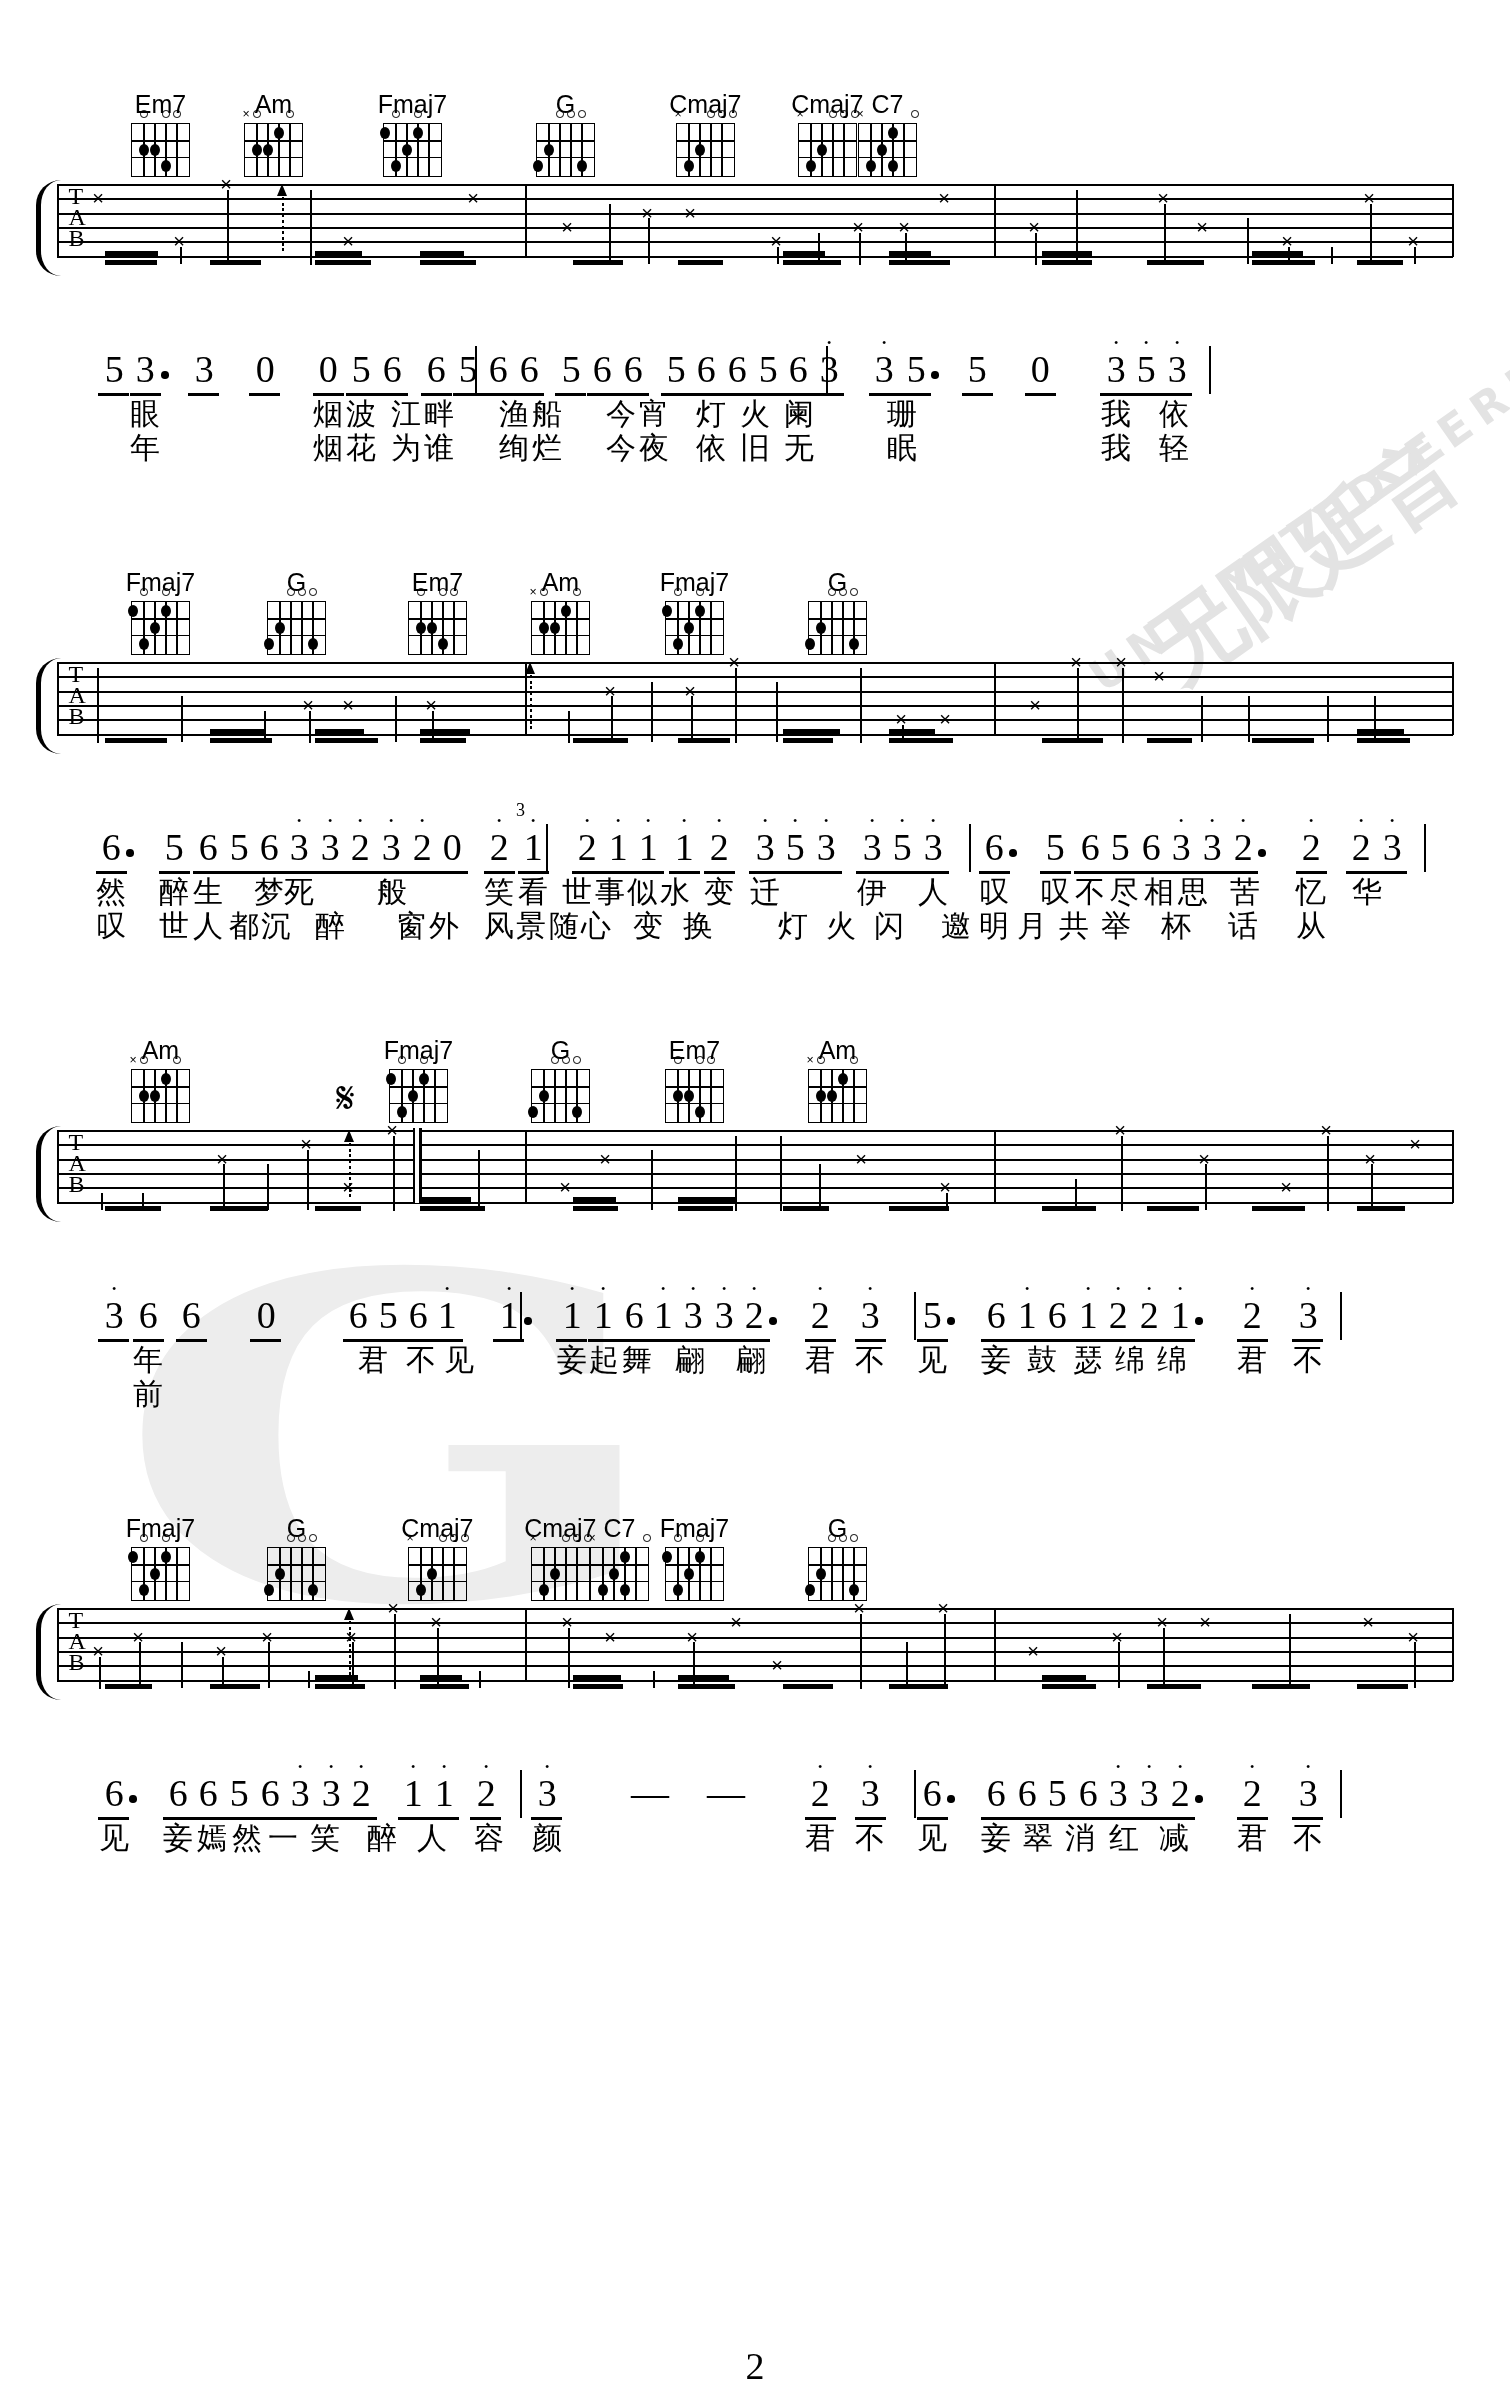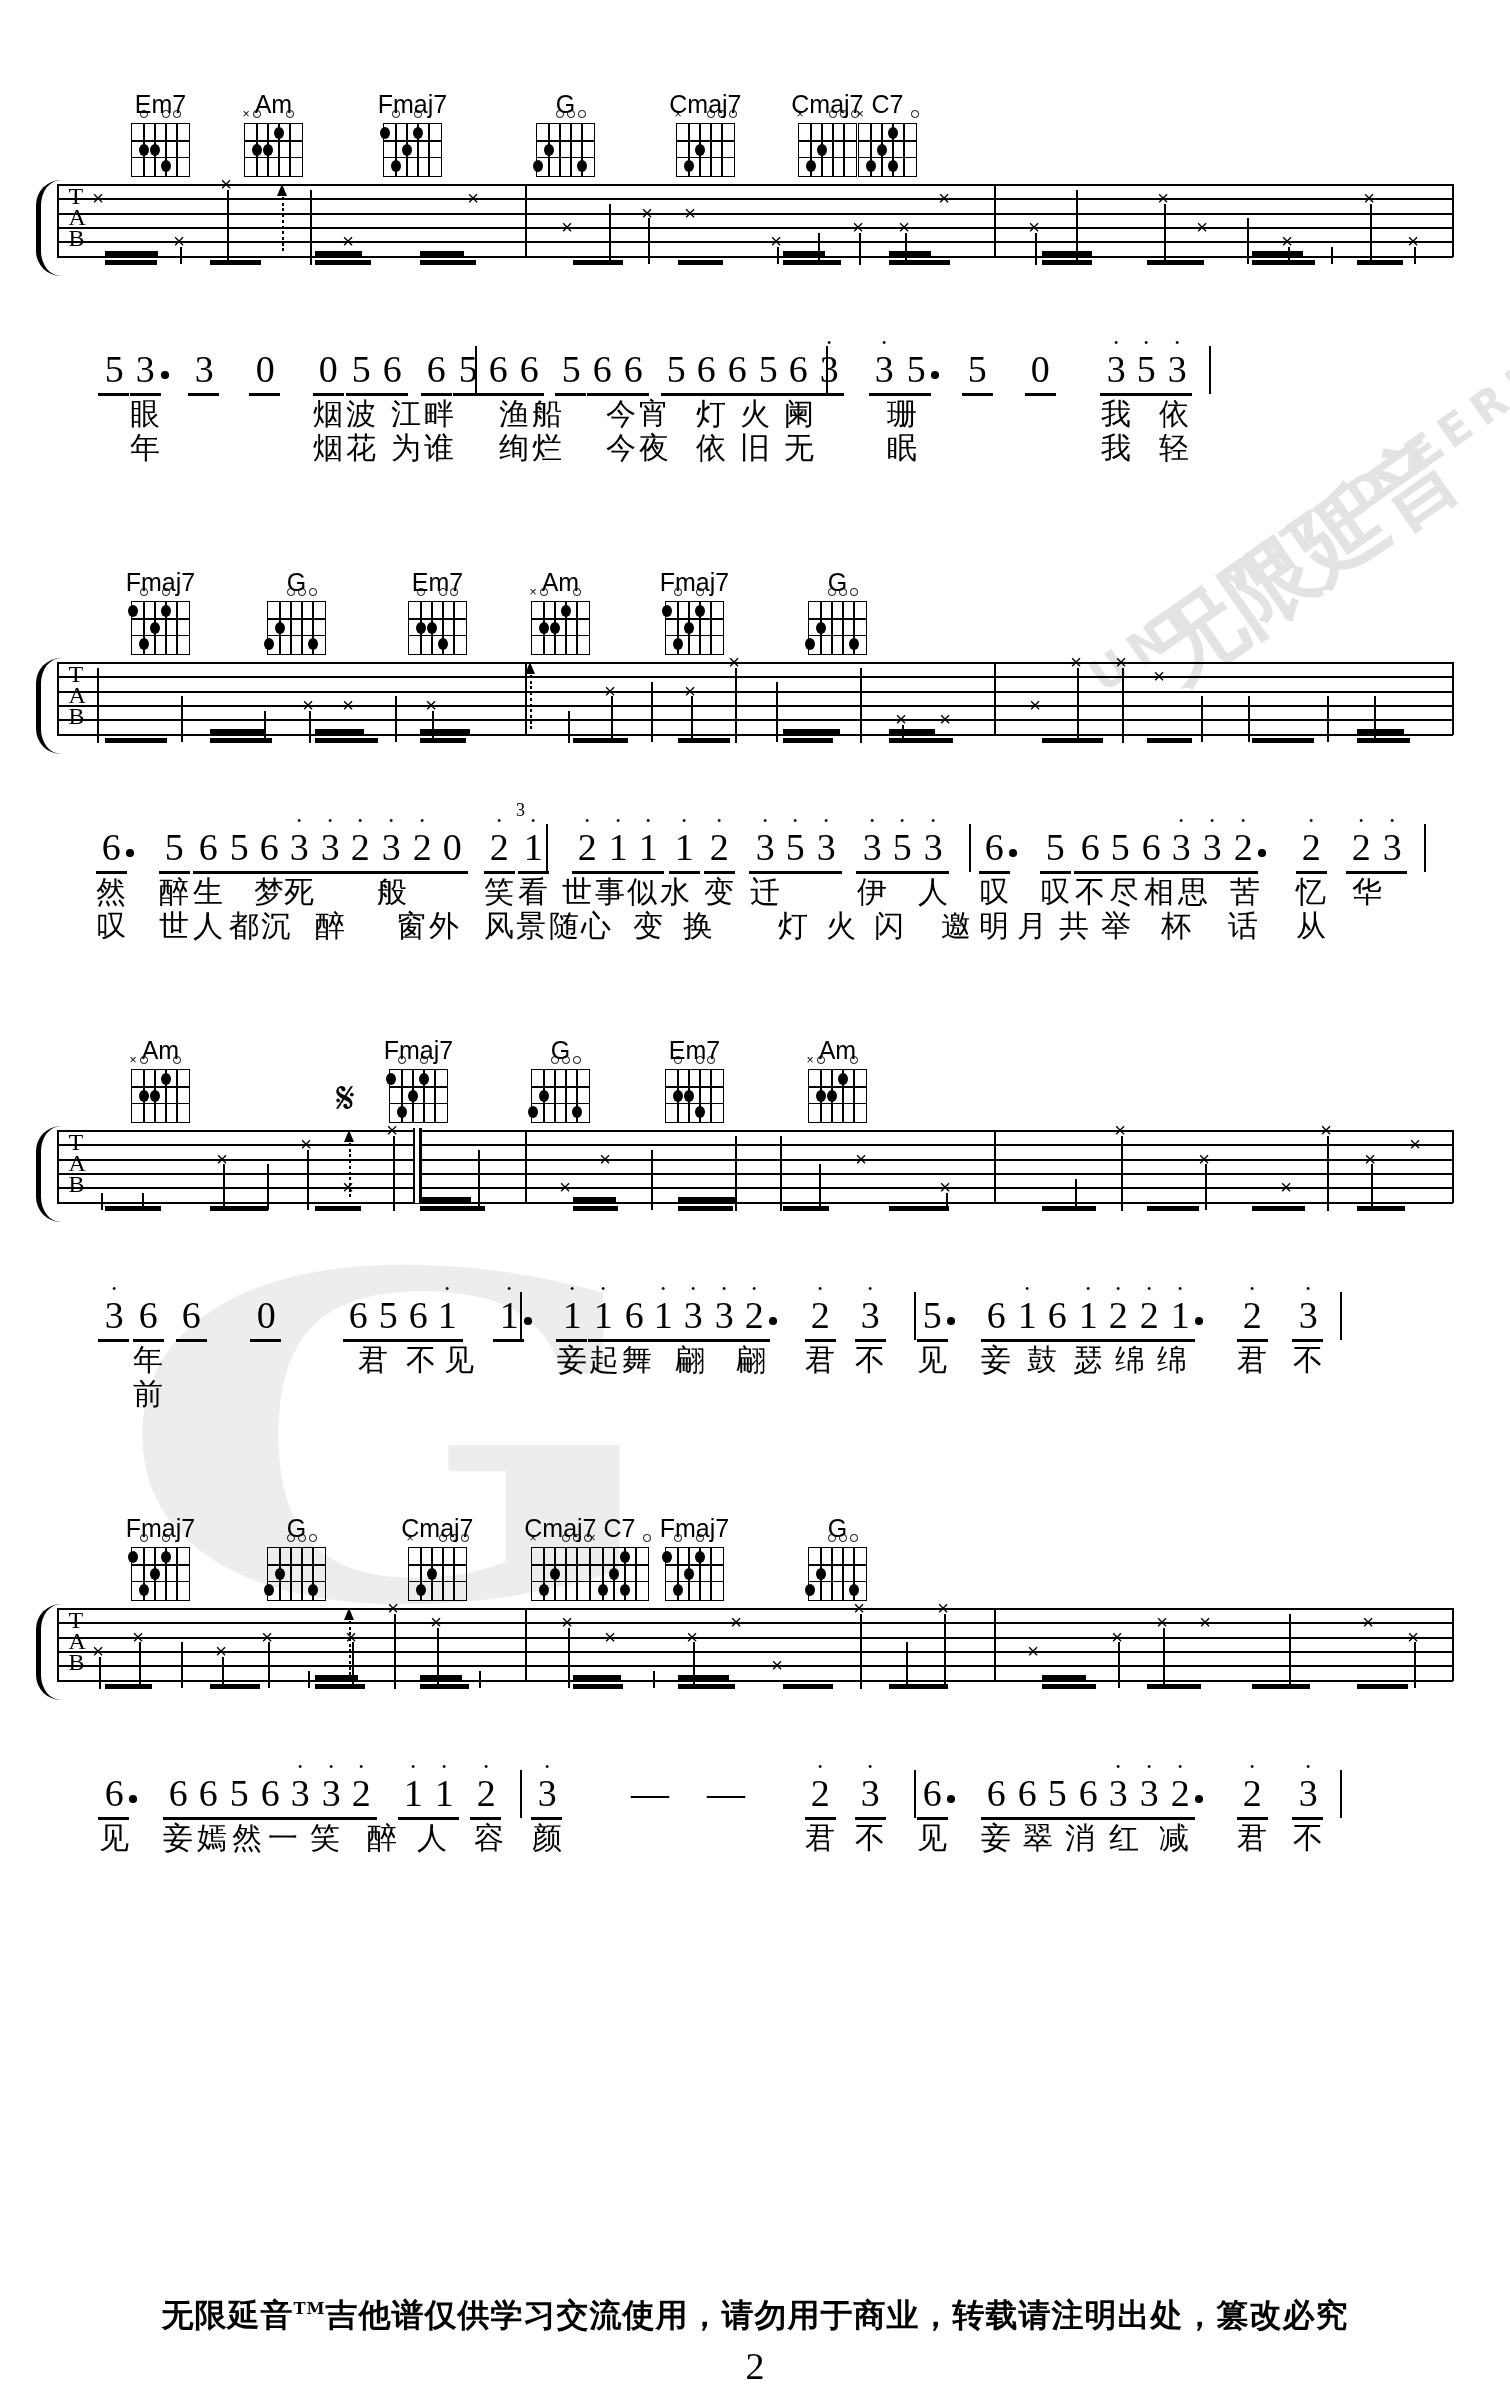--- a/index.html
+++ b/index.html
@@ -1230,19 +1230,16 @@
           <div class="lyrch" style="left: 1080px; top: 0px;">消</div>
           <div class="lyrch" style="left: 1124px; top: 0px;">红</div>
           <div class="lyrch" style="left: 1174px; top: 0px;">减</div>
           <div class="lyrch" style="left: 1252px; top: 0px;">君</div>
           <div class="lyrch" style="left: 1308px; top: 0px;">不</div>
         </div>
         <div class="jianpu" style="top: 340px;"></div>
       </div>
     </div>
 
-  <div class="footer" style="top:2294px">
-    <span class="ftext"><span>无限延音</span><span class="tm">TM</span><span>吉他谱仅供学习交流使用，请勿用于商业，转载请注明出处，篡改必究</span></span>
-  </div>
   <div class="pagenum" style="top:2344px">2</div>
 
 </div>
 
 
 </body></html>

